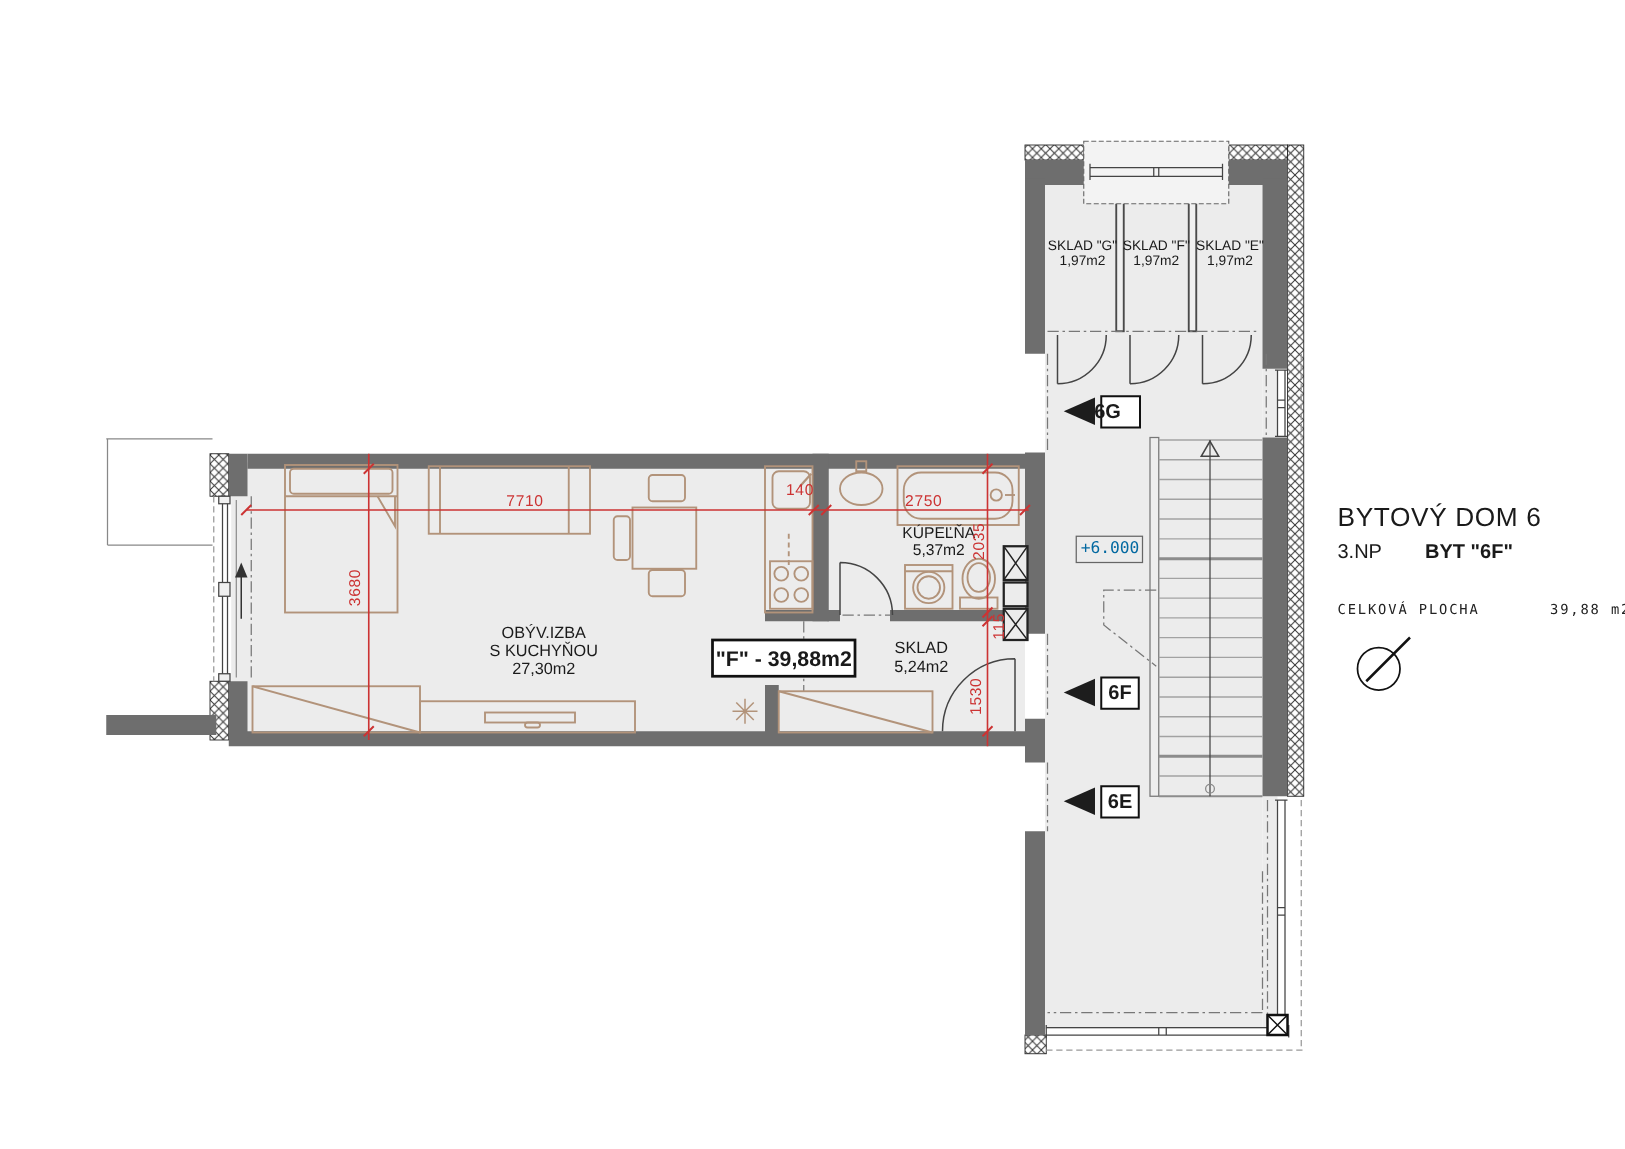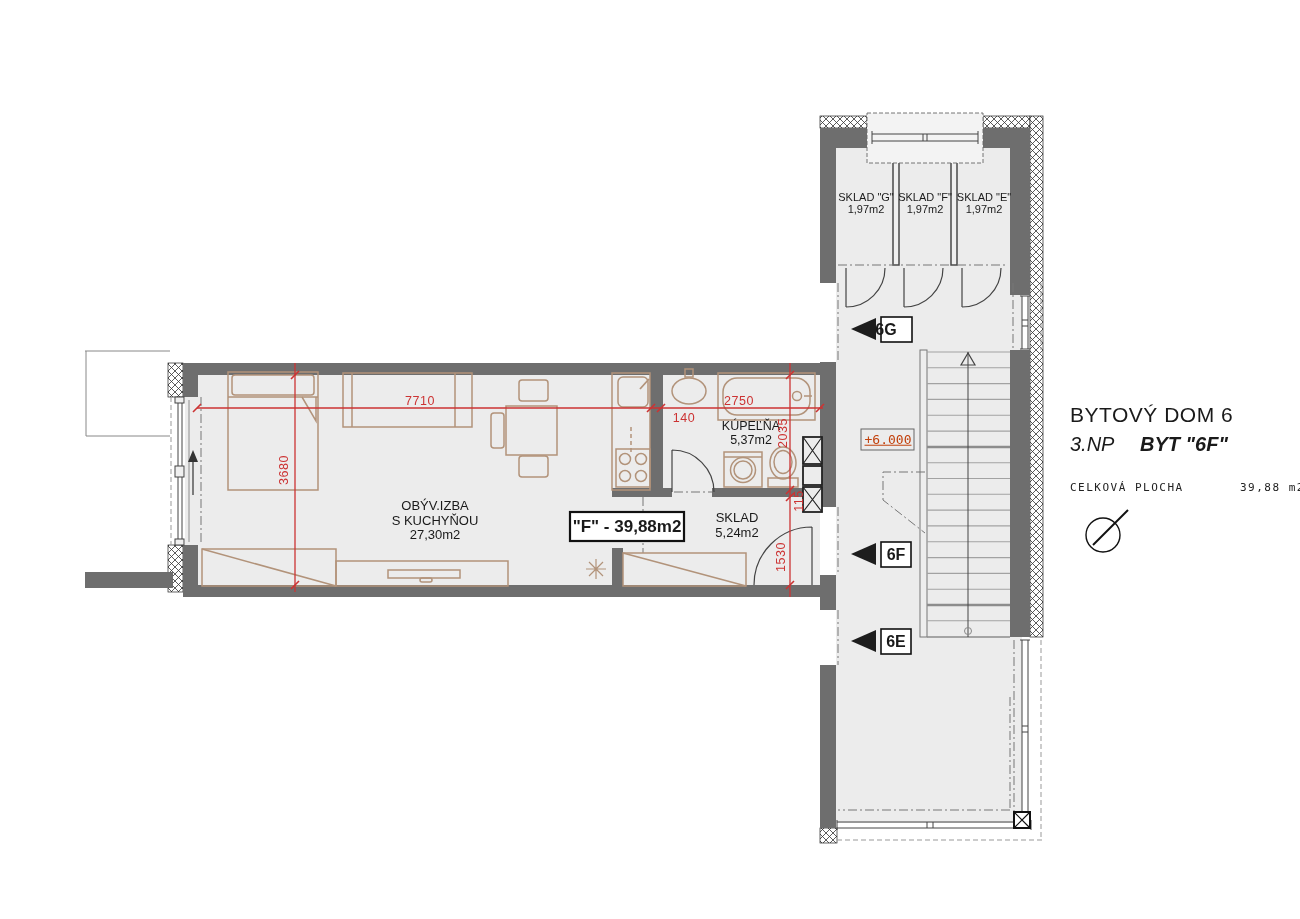--- a/index.html
+++ b/index.html
@@ -9,21 +9,21 @@
   .txt{position:absolute;color:#1a1a1a;white-space:nowrap;line-height:1.12;
        font-family:"Liberation Sans",sans-serif;}
   .ctr{transform:translate(-50%,-50%);text-align:center;}
   .rot{transform:translate(-50%,-50%) rotate(-90deg);}
   .red{color:#cc3333;font-size:12.5px;letter-spacing:.5px;}
   .room{font-size:13px;}
   .room-sm{font-size:11px;}
   .bold{font-weight:bold;}
   .mono{font-family:"DejaVu Sans Mono",monospace;}
   .title-big{font-size:21px;letter-spacing:.5px;}
-  .title-sub{font-size:20px;font-style:italic;}
+  .title-sub{font-size:16px;}
   .area-row{font-size:11px;letter-spacing:1.5px;color:#222;}
 </style>
 </head>
 <body>
 
 <div id="canvas">
 
 <svg id="plan-svg" width="1300" height="919" viewBox="0 0 1300 919">
   <defs>
     <pattern id="hatch" width="7" height="7" patternUnits="userSpaceOnUse">
@@ -252,27 +252,27 @@
 <div class="txt ctr room-sm" style="left:925px;top:203px;">
   <div>SKLAD "F"</div>
   <div>1,97m2</div>
 </div>
 <div class="txt ctr room-sm" style="left:984px;top:203px;">
   <div>SKLAD "E"</div>
   <div>1,97m2</div>
 </div>
 
 <div class="txt ctr bold" style="left:627px;top:527px;font-size:17px;">"F" - 39,88m2</div>
-<div class="txt ctr mono" style="left:888px;top:440px;font-size:13px;color:#c2410c;text-decoration:underline;">+6.000</div>
+<div class="txt ctr mono" style="left:888px;top:440px;font-size:13px;color:#0369a1;">+6.000</div>
 
 <div class="txt ctr bold" style="left:886px;top:330px;font-size:16px;">6G</div>
 <div class="txt ctr bold" style="left:896px;top:555px;font-size:16px;">6F</div>
 <div class="txt ctr bold" style="left:896px;top:642px;font-size:16px;">6E</div>
 
 <div class="txt ctr red" style="left:420px;top:401px;">7710</div>
 <div class="txt ctr red" style="left:739px;top:401px;">2750</div>
-<div class="txt ctr red" style="left:640px;top:418px;margin-left:44px;">140</div>
+<div class="txt ctr red" style="left:640px;top:392px;">140</div>
 <div class="txt rot red" style="left:284px;top:470px;">3680</div>
 <div class="txt rot red" style="left:783px;top:433px;">2035</div>
 <div class="txt rot red" style="left:799px;top:501px;">115</div>
 <div class="txt rot red" style="left:781px;top:557px;">1530</div>
 
 </div>
 
 </body></html>

